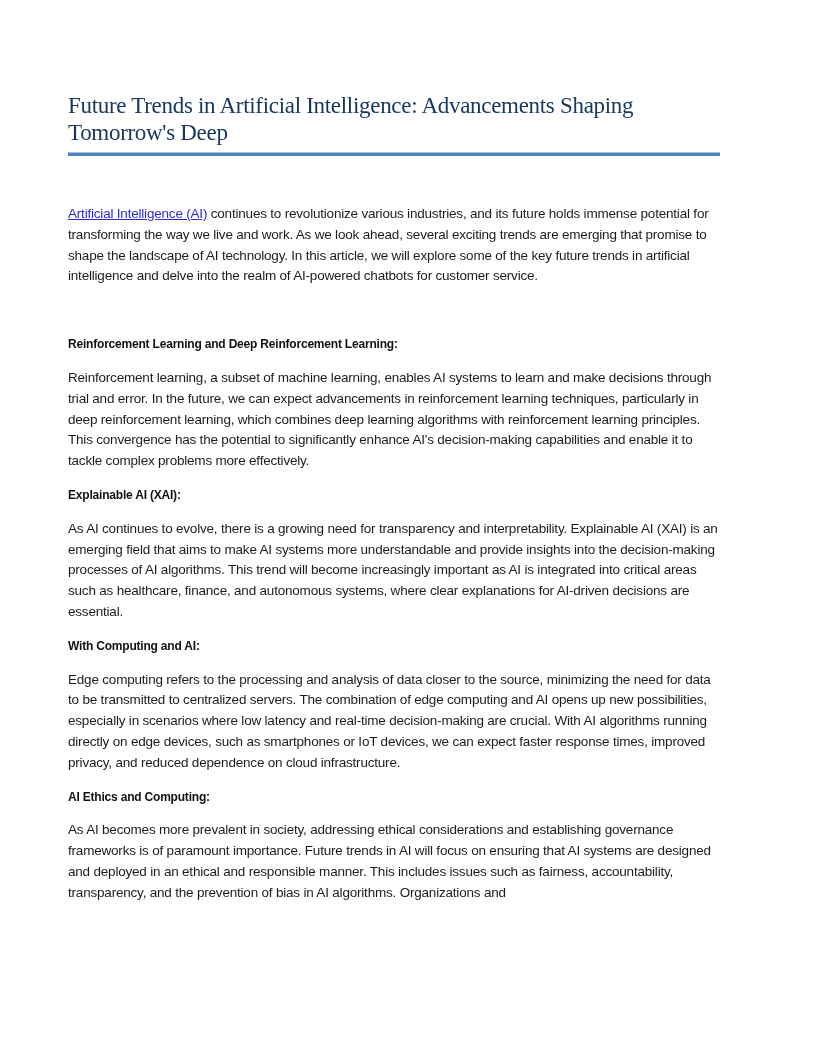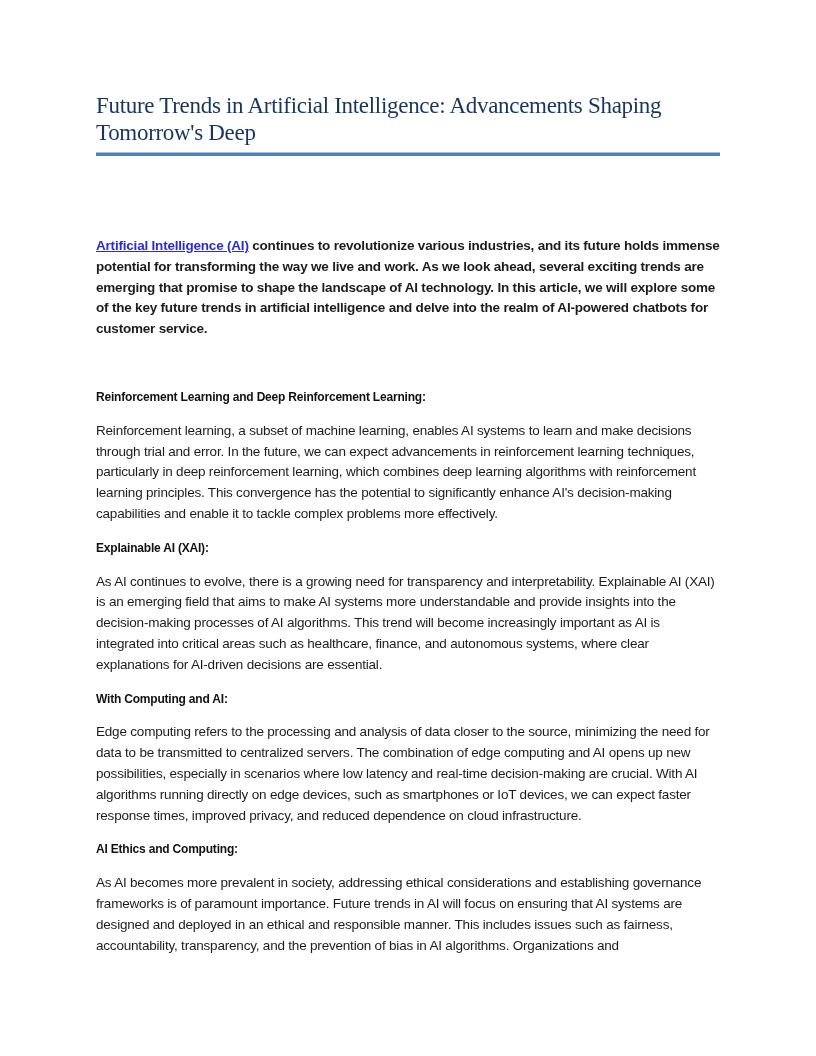--- a/index.html
+++ b/index.html
@@ -18,21 +18,21 @@
   }
   body {
     width: 816px;
     height: 1056px;
     overflow: hidden;
     font-family: "Liberation Sans", "DejaVu Sans", sans-serif;
   }
   .page {
     width: 816px;
     height: 1056px;
-    padding: 92px 96px 0 96px;
+    padding: 92px 96px 0 68px;
     background: var(--page-bg);
   }
   .title {
     margin: 0;
     font-family: "Liberation Serif", "DejaVu Serif", serif;
     font-weight: normal;
     font-size: 23px;
     line-height: 27px;
     letter-spacing: -0.3px;
     color: var(--title);
@@ -47,22 +47,21 @@
     background: linear-gradient(to bottom, var(--rule-light) 0 1px, var(--rule) 1px 100%);
   }
   .body-para {
     margin: 0 0 13px 0;
     font-size: 13.5px;
     line-height: 20.8px;
     letter-spacing: -0.2px;
     color: var(--body-text);
   }
   .intro {
-    margin-top: 80px;
-    font-weight: bold;
+    margin-top: 48px;
   }
   .para-spacer {
     height: 34px;
   }
   .section-heading {
     margin: 0 0 13px 0;
     font-size: 12px;
     line-height: 20.8px;
     letter-spacing: -0.2px;
     font-weight: bold;

